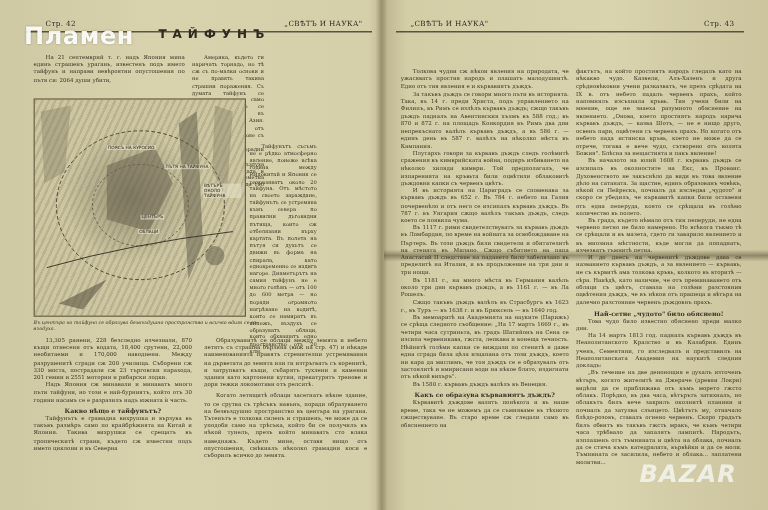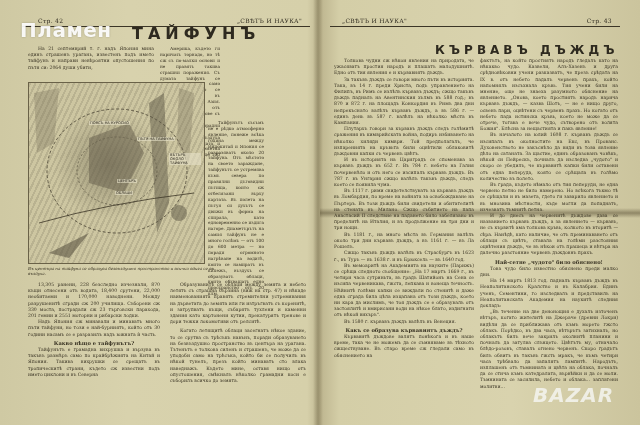--- a/index.html
+++ b/index.html
@@ -40,21 +40,21 @@
   .rubric {
     position:absolute; top:33px; right:0; width:130px;
     font-size:8px; font-style:italic; font-weight:bold; text-align:right;
     border-bottom:1.2px solid #3b3526; padding-bottom:1px; letter-spacing:0.4px;
   }
 
   .title {
     position:absolute; font-weight:bold; font-family:"DejaVu Sans", sans-serif;
     letter-spacing:5px;
   }
-  .left .title { top:24px; left:110px; font-size:16px; }
+  .left .title { top:24px; left:110px; font-size:10px; }
   .right .title { top:43px; left:105px; font-size:12px; letter-spacing:4px; }
 
   .col {
     position:absolute; font-size:4.6px; line-height:6.2px;
     text-align:justify; color:#3a3424;
   }
   .col p { margin:0 0 0 0; text-indent:10px; }
   .subhead {
     font-weight:bold; text-align:center; font-size:5.2px; margin:2px 0 1px 0; text-indent:0 !important;
   }
@@ -147,21 +147,20 @@
     <p>Образуванитѣ се облаци между земята и небето летятъ съ страшна бързина (виж на стр. 47) и нѣкаде наименованията правятъ стремителни устремявания на дърветата до земята или ги изтръгватъ съ коренитѣ, и затрупватъ къщи, събарятъ тухлени и каменни здания като картонени кутии, прекатурятъ тренове и дори тежки локомотиви отъ релситѣ.</p>
     <p style="margin-top:3px;">Когато летящитѣ облаци засегнатъ нѣкое здание, то се срутва съ трѣсъкъ навънъ, поради образуването на безвъздушно пространство въ центъра на урагана. Тътенътъ е толкова силенъ и страшенъ, че може да се уподоби само на трѣсъка, който би се получилъ въ нѣкой тунелъ, презъ който минаватъ сто влака наведнажъ. Където мине, оставя нищо отъ опустошения, смѣкналъ нѣколко грамадни коси е съборилъ всичко до земята.</p>
   </div>
 </div>
 
 <div class="page right">
   <div class="running-head">
     <span class="mag">„СВѢТЪ И НАУКА"</span>
     <span class="pn">Стр. 43</span>
   </div>
-  <div class="title">КЪРВАВЪ ДЪЖДЪ</div>
 
   <div class="col" style="left:4px; top:58px; width:140px;">
     <p>Толкова чудни сж нѣкои явления на природата, че ужасяватъ простия народъ и плашатъ малодушнитѣ. Едно отъ тия явления е и кървавиятъ дъждъ.</p>
     <p>За такъвъ дъждъ се говори много пъти въ историята. Така, въ 14 г. преди Христа, подъ управлението на Филипъ, въ Римъ се излѣлъ кървавъ дъждъ; сжщо такъвъ дъждъ падналъ на Авентинския хълмъ въ 588 год.; въ 870 и 872 г. на площадъ Конкордия въ Римъ два дни непрекъснато валѣлъ кървавъ дъждъ, а въ 586 г. — единъ день въ 587 г. валѣлъ на нѣколко мѣста въ Кампания.</p>
     <p>Плутархъ говори за кървавъ дъждъ следъ голѣмитѣ сражения въ кимврийската война, подиръ избиването на нѣколко хиляди кимври. Той предполагалъ, че изпаренията на кръвьта били оцвѣтили облаковитѣ дъждовни капки съ червенъ цвѣтъ.</p>
     <p>И въ историята на Цариградъ се споменава за кървавъ дъждъ въ 652 г. Въ 784 г. небето на Галия почервенѣло и отъ него се изсипалъ кървавъ дъждъ. Въ 787 г. въ Унгария сжщо валѣлъ такъвъ дъждъ, следъ което се появила чума.</p>
     <p>Въ 1117 г. рими свидетелствуватъ за кървавъ дъждъ въ Ломбардия, по време на войната за освобождаване на Пъртеръ. Въ този дъждъ били свидетели и обитателитѣ на стената въ Милано. Сжщо събитието на папа Анастасий II следствие на падането било забелязано въ пределитѣ на Италия, и въ продължение на три дни и три нощи.</p>
     <p>Въ 1181 г., на много мѣста въ Германия валѣлъ около три дни кървавъ дъждъ, а въ 1161 г. — въ Ла Рошелъ.</p>
     <p>Сжщо такъвъ дъждъ валѣлъ въ Страсбургъ въ 1623 г., въ Туръ — въ 1638 г. и въ Брюксель — въ 1640 год.</p>
     <p>Въ мемоаритѣ на Академията на науките (Парижъ) се срѣща следното съобщение: „На 17 мартъ 1669 г., въ четири часа сутриньта, въ градъ Шатийонъ на Сена се изсипа червеникава, гжста, лепкава и вонеща течность. Нѣйнитѣ голѣми капки се виждали по стенитѣ и даже една сграда била цѣла изцапана отъ този дъждъ, което ни кара да мислимъ, че тоя дъждъ се е образувалъ отъ застоялитѣ и вмирисани води на нѣкое блато, издигнати отъ нѣкой вихъръ".</p>

